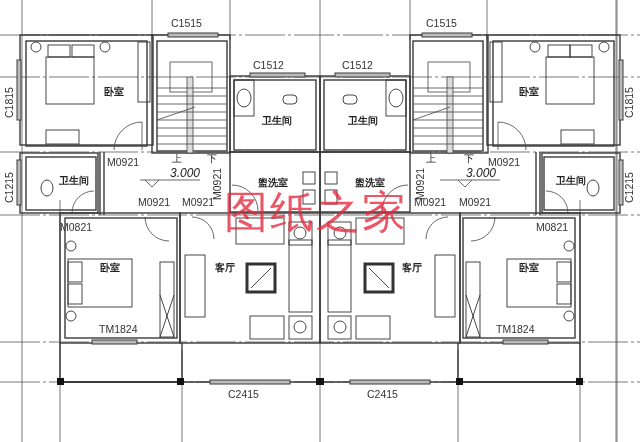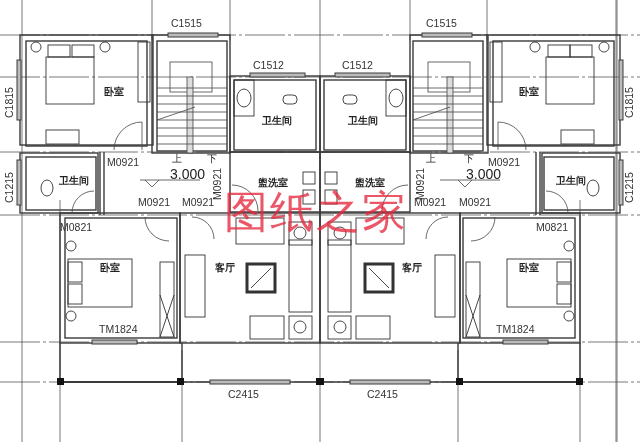--- a/index.html
+++ b/index.html
@@ -2,21 +2,21 @@
 <html><head>
 <meta charset="utf-8">
 <style>
   html,body{margin:0;padding:0;background:#fff;}
   body{width:640px;height:442px;overflow:hidden;position:relative;font-family:"DejaVu Sans",sans-serif;}
   #plan{position:absolute;left:0;top:0;width:640px;height:442px;}
   .lbl{position:absolute;font-family:"Liberation Sans",sans-serif;font-size:10.5px;color:#333;white-space:nowrap;line-height:1;}
   .room{position:absolute;font-family:"DejaVu Sans",sans-serif;font-size:10px;font-weight:bold;color:#222;white-space:nowrap;line-height:1;}
   .vert{transform:rotate(-90deg);transform-origin:left top;}
   .wm{position:absolute;left:196px;top:190px;font-family:"DejaVu Serif",serif;font-size:44px;color:rgba(230,40,60,0.78);letter-spacing:2px;line-height:1;white-space:nowrap;margin-left:28px;}
-  .elev{position:absolute;font-family:"Liberation Sans",sans-serif;font-size:14px;color:#222;line-height:1;}
+  .elev{position:absolute;font-family:"Liberation Sans",sans-serif;font-size:12px;color:#222;line-height:1;font-style:italic;}
 </style>
 </head>
 <body>
 
 <svg id="plan" viewBox="0 0 640 442" xmlns="http://www.w3.org/2000/svg">
   <g stroke="#555" stroke-width="0.8" fill="none">
 
     <line x1="22" y1="0" x2="22" y2="442"></line>
     <line x1="60" y1="200" x2="60" y2="442"></line>
     <line x1="152" y1="0" x2="152" y2="40"></line>

